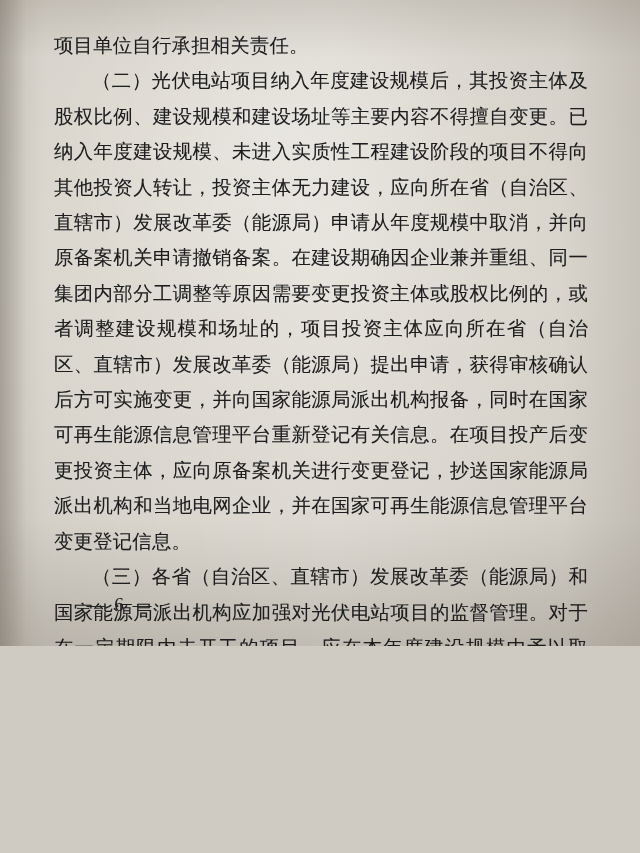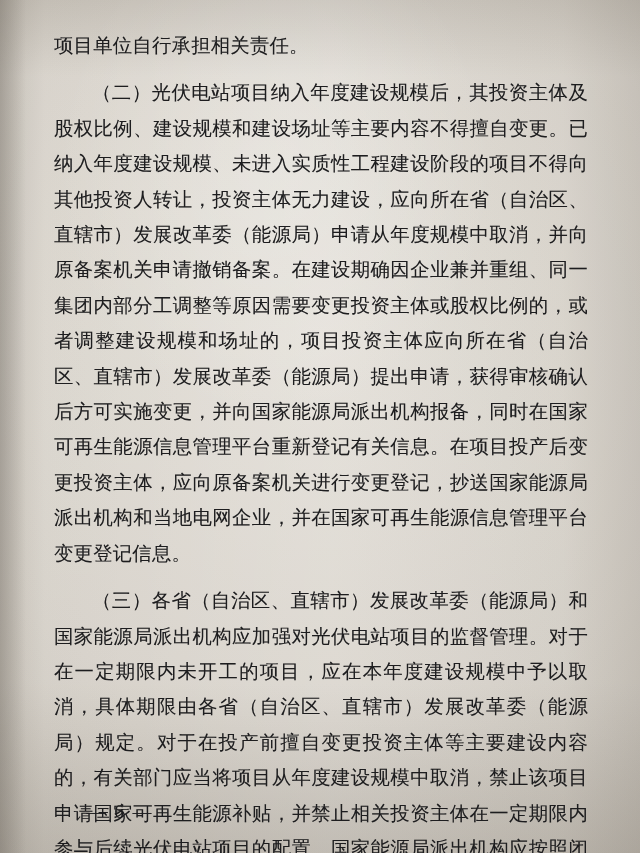--- a/index.html
+++ b/index.html
@@ -9,21 +9,21 @@
   body {
     width: 640px;
     height: 853px;
     background: #cfcac2;
     font-family: "Liberation Serif", serif;
     overflow: hidden;
   }
   .page {
     position: relative;
     width: 640px;
-    height: 853px;
+    height: 646px;
     background:
       radial-gradient(ellipse 120% 80% at 50% 40%, #e2ded6 0%, #d8d3cb 55%, #c9c4bb 100%);
     box-sizing: border-box;
     overflow: hidden;
   }
   
   .page::before {
     content: "";
     position: absolute;
     inset: 0;
@@ -52,21 +52,21 @@
     text-justify: inter-ideograph;
     letter-spacing: 0.2px;
     margin: 0 0 0 0;
     font-family: "Liberation Serif", "DejaVu Serif", serif;
     text-shadow: 0 0 0.6px rgba(0,0,0,0.25);
   }
   .para.indent {
     text-indent: 38px;
   }
   .para + .para {
-    margin-top: 12px;
+    margin-top: 0px;
   }
   .footer {
     position: absolute;
     left: 0;
     right: 0;
     bottom: 30px;
     z-index: 3;
     text-align: center;
     font-size: 19px;
     color: #1d1d1f;

